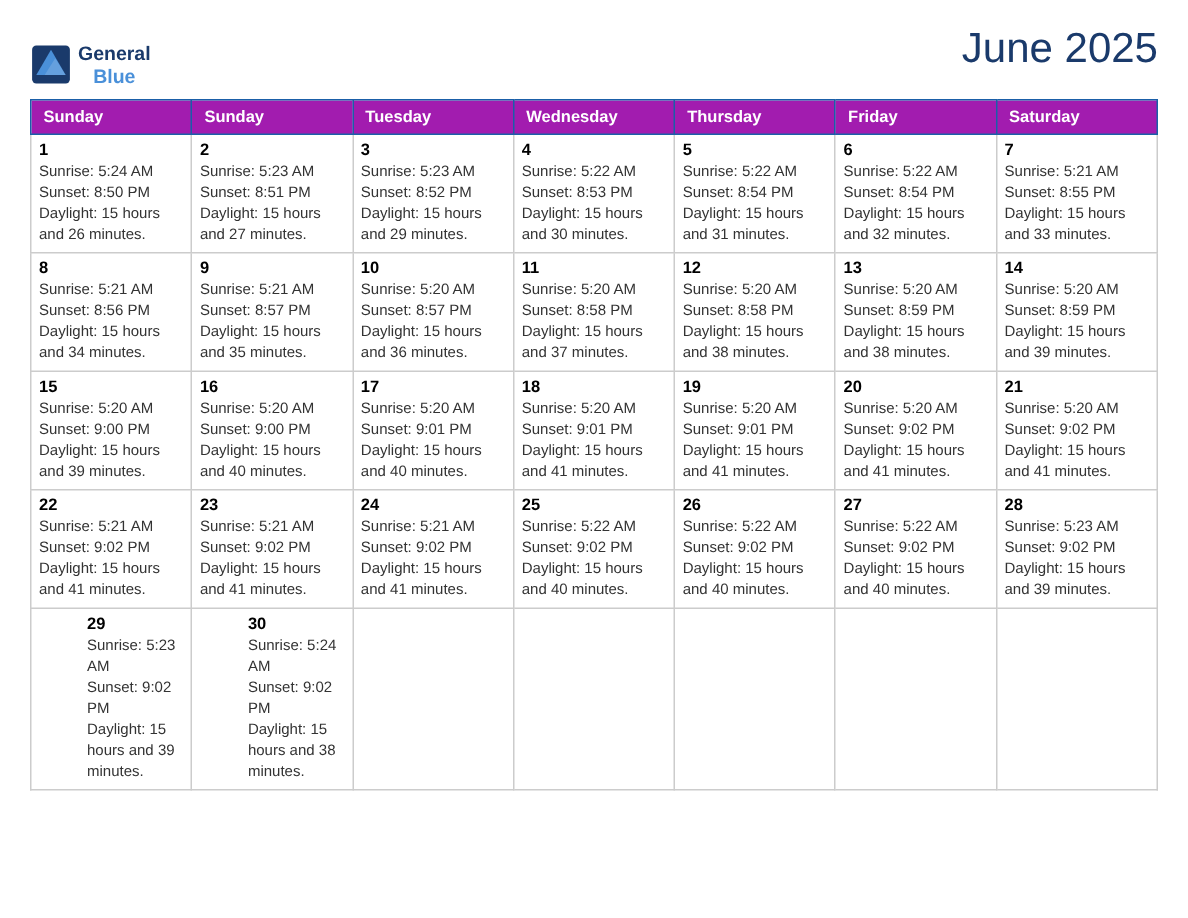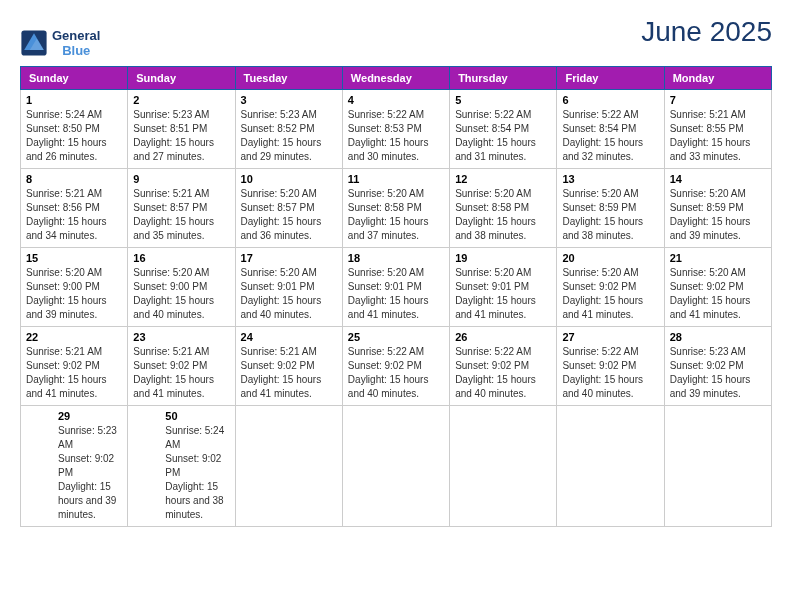--- a/index.html
+++ b/index.html
@@ -109,21 +109,21 @@
 
   <table class="calendar">
     <thead>
       <tr>
         <th>Sunday</th>
         <th>Sunday</th>
         <th>Tuesday</th>
         <th>Wednesday</th>
         <th>Thursday</th>
         <th>Friday</th>
-        <th>Monday</th>
+        <th>Saturday</th>
       </tr>
     </thead>
     <tbody id="calendar-body">
     <tr>
           <td>
             <span class="day-num">1</span>
             <div class="cell-text">Sunrise: 5:24 AM<br>Sunset: 8:50 PM<br>Daylight: 15 hours and 26 minutes.</div>
           </td>
           <td>
             <span class="day-num">2</span>
@@ -239,21 +239,21 @@
             <span class="day-num">28</span>
             <div class="cell-text">Sunrise: 5:23 AM<br>Sunset: 9:02 PM<br>Daylight: 15 hours and 39 minutes.</div>
           </td>
         </tr>
         <tr>
           <td>
             <span class="day-num">29</span>
             <div class="cell-text">Sunrise: 5:23 AM<br>Sunset: 9:02 PM<br>Daylight: 15 hours and 39 minutes.</div>
           </td>
           <td>
-            <span class="day-num">50</span>
+            <span class="day-num">30</span>
             <div class="cell-text">Sunrise: 5:24 AM<br>Sunset: 9:02 PM<br>Daylight: 15 hours and 38 minutes.</div>
           </td>
           <td class="empty-cell"></td>
           <td class="empty-cell"></td>
           <td class="empty-cell"></td>
           <td class="empty-cell"></td>
           <td class="empty-cell"></td>
         </tr>
       </tbody>
   </table>

